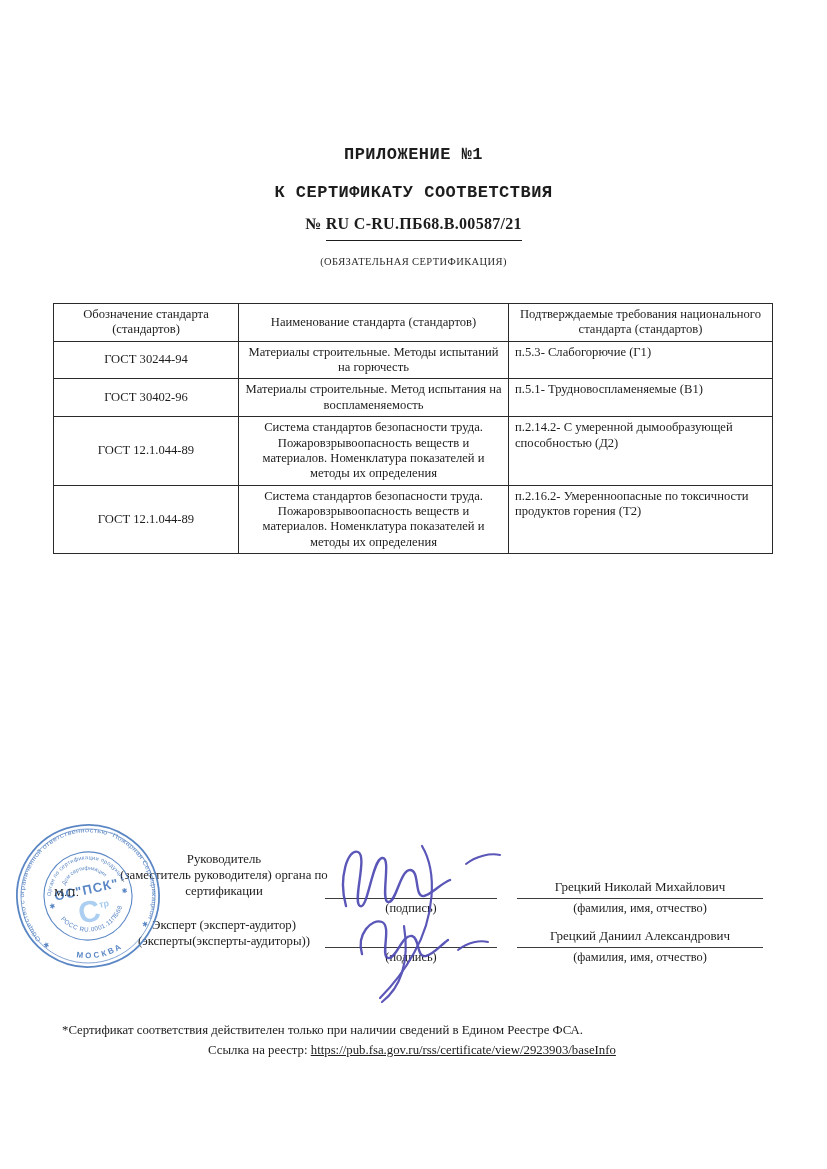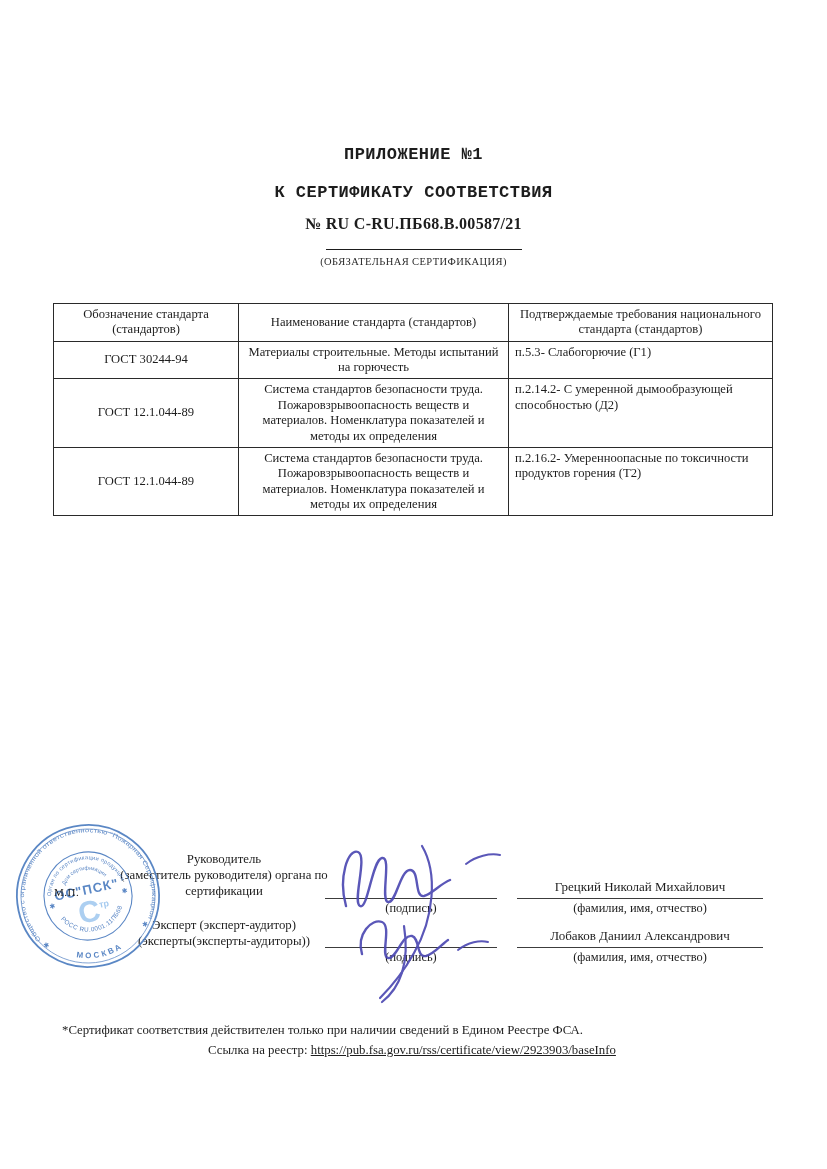--- a/index.html
+++ b/index.html
@@ -3,21 +3,21 @@
 <meta charset="utf-8">
 <style>
   html,body{margin:0;padding:0;background:#ffffff;}
   .page{
     position:relative;width:827px;height:1169px;background:#ffffff;overflow:hidden;
     font-family:"Liberation Serif","DejaVu Serif",serif;color:#1d1d1d;
   }
   .abs{position:absolute;}
   .title-1,.title-2{left:0;width:827px;text-align:center;font-weight:bold;font-size:17px;letter-spacing:.5px;font-family:Liberation Mono, monospace;}
   .cert-no{left:0;width:827px;text-align:center;font-weight:bold;font-size:16px;letter-spacing:.3px;}
-  .cert-no .num{border-bottom:1.6px solid #1d1d1d;padding-bottom:17px;}
+  .cert-no .num{border-bottom:1.6px solid #1d1d1d;padding-bottom:8px;}
   .subtitle{left:0;width:827px;text-align:center;font-size:10.5px;letter-spacing:.4px;color:#2b2b2b;}
   table.tbl{border-collapse:collapse;table-layout:fixed;width:719px;border:1.6px solid #2a2a2a;}
   table.tbl th,table.tbl td{
     border:1px solid #2a2a2a;font-weight:normal;font-size:12.6px;line-height:1.22;
     padding:3px 6px;text-align:center;vertical-align:middle;overflow:hidden;
   }
   table.tbl td.req{text-align:left;vertical-align:top;}
   tr.hrow{height:32px;} tr.r-sm{height:25px;} tr.r-lg{height:57px;}
   .role-block{width:212px;text-align:center;font-size:12.8px;line-height:16px;}
   .role-block div{white-space:nowrap;}
@@ -51,20 +51,25 @@
         <th>Обозначение стандарта (стандартов)</th>
         <th>Наименование стандарта (стандартов)</th>
         <th>Подтверждаемые требования национального стандарта (стандартов)</th>
       </tr>
     </thead>
     <tbody>
       <tr class="r-sm">
         <td>ГОСТ 30244-94</td>
         <td>Материалы строительные. Методы испытаний на горючесть</td>
         <td class="req">п.5.3- Слабогорючие (Г1)</td>
+      </tr>
+      <tr class="r-sm">
+        <td>ГОСТ 30402-96</td>
+        <td>Материалы строительные. Метод испытания на воспламеняемость</td>
+        <td class="req">п.5.1- Трудновоспламеняемые (В1)</td>
       </tr>
       <tr class="r-lg">
         <td>ГОСТ 12.1.044-89</td>
         <td>Система стандартов безопасности труда. Пожаровзрывоопасность веществ и материалов. Номенклатура показателей и методы их определения</td>
         <td class="req">п.2.14.2- С умеренной дымообразующей способностью (Д2)</td>
       </tr>
       <tr class="r-lg">
         <td>ГОСТ 12.1.044-89</td>
         <td>Система стандартов безопасности труда. Пожаровзрывоопасность веществ и материалов. Номенклатура показателей и методы их определения</td>
         <td class="req">п.2.16.2- Умеренноопасные по токсичности продуктов горения (Т2)</td>
@@ -126,21 +131,21 @@
 
   <div class="abs sigline" style="left:325px;top:898px;width:172px;"></div>
   <div class="abs cap" style="left:325px;top:901px;width:172px;">(подпись)</div>
   <div class="abs sigline" style="left:325px;top:947px;width:172px;"></div>
   <div class="abs cap" style="left:325px;top:950px;width:172px;">(подпись)</div>
 
   <div class="abs sname" style="left:517px;top:879px;width:246px;">Грецкий Николай Михайлович</div>
   <div class="abs sigline" style="left:517px;top:898px;width:246px;"></div>
   <div class="abs cap" style="left:517px;top:901px;width:246px;">(фамилия, имя, отчество)</div>
 
-  <div class="abs sname" style="left:517px;top:928px;width:246px;">Лобаков Даниил Александрович</div>
+  <div class="abs sname" style="left:517px;top:928px;width:246px;">Грецкий Даниил Александрович</div>
   <div class="abs sigline" style="left:517px;top:947px;width:246px;"></div>
   <div class="abs cap" style="left:517px;top:950px;width:246px;">(фамилия, имя, отчество)</div>
 
   <div class="abs ink" style="left:318px;top:828px;width:215px;height:180px;">
     <svg width="215" height="180" viewBox="0 0 215 180" fill="none" stroke="#4d49b2" stroke-linecap="round" stroke-linejoin="round" opacity="0.92">
       <g stroke-width="2.4">
         <path d="M28,78 C20,50 30,20 40,24 C50,28 34,74 42,78 C50,82 54,32 64,30 C74,28 62,72 70,74 C78,76 82,42 92,42 C102,42 96,70 106,68 C114,66 122,56 132,52"></path>
         <path d="M104,18 C120,45 116,90 96,125 C86,143 72,160 62,170" stroke-width="2.2"></path>
         <path d="M148,36 C158,28 172,25 182,27" stroke-width="2"></path>
       </g>

